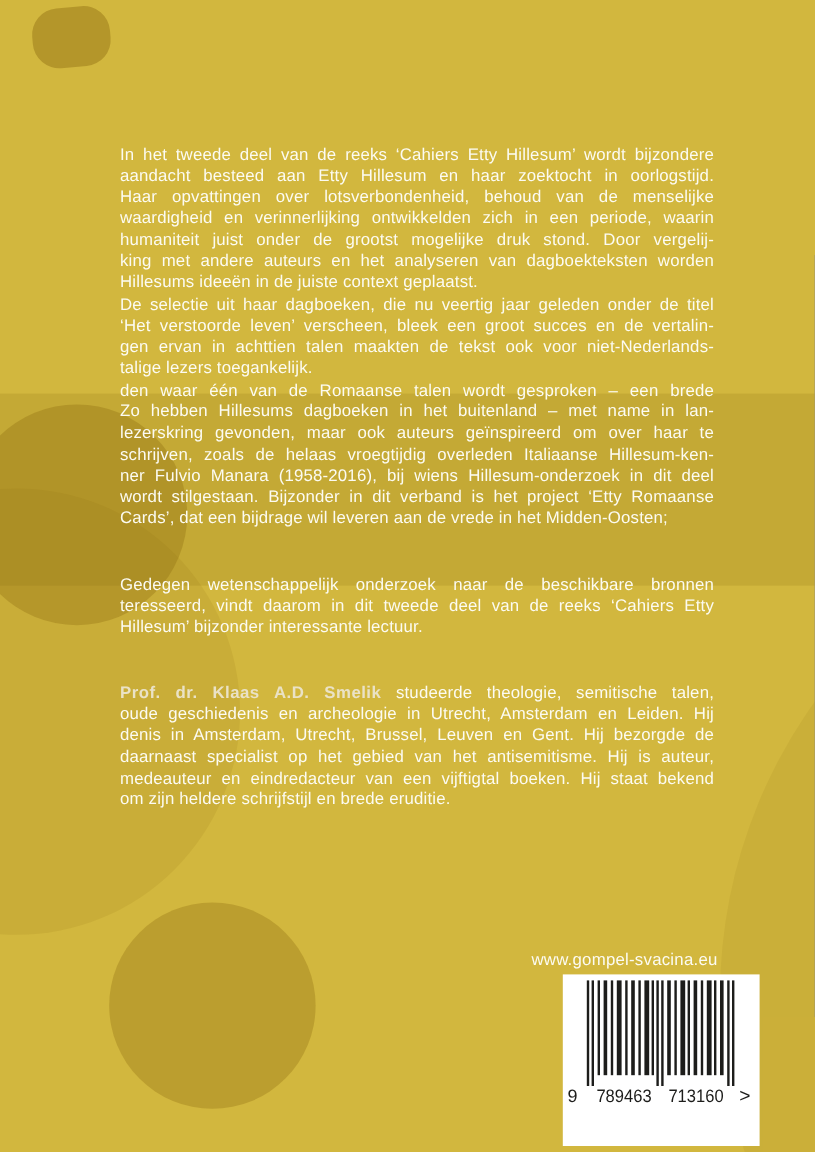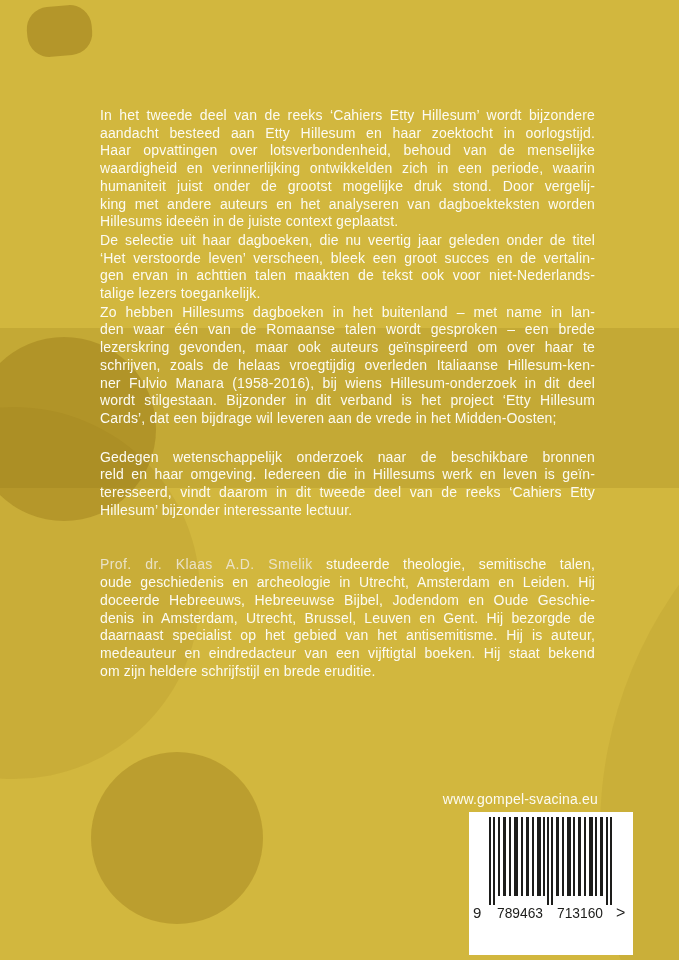--- a/index.html
+++ b/index.html
@@ -15,24 +15,24 @@
   .circle-b{left:-172px;top:407px;width:372px;height:372px;background:rgba(139,106,15,0.12);}
   .circle-c{left:91px;top:752px;width:172px;height:172px;background:rgba(139,106,15,0.32);}
   .circle-d{left:600px;top:410px;width:840px;height:840px;background:rgba(139,106,15,0.10);}
   .content{
     position:absolute;left:100px;top:104px;width:495px;
     color:#fcfbf2;font-size:14px;line-height:17.7px;letter-spacing:0.15px;
   }
   .line{text-align:justify;text-align-last:justify;}
   .para .line:last-child{text-align-last:left;}
   .para{margin-top:1px;}
-  .para:first-child{margin-top:3px;}
-  .para.p4{margin-top:21px;}
+  .para:first-child{margin-top:16px;}
+  .para.p4{margin-top:38px;}
   .para.bio{margin-top:37px;}
-  .author-name{font-weight:normal;color:#eae2c6;letter-spacing:0.4px;}
+  .author-name{font-weight:bold;color:#eae2c6;letter-spacing:0.4px;}
   .url{
     position:absolute;top:791px;right:81px;
     color:#fcfbf2;font-size:14px;letter-spacing:0.2px;
   }
   .isbn-box{position:absolute;left:469px;top:812px;width:164px;height:143px;background:#ffffff;}
   .isbn-box svg{display:block;}
   .isbn-box text{font-family:"Liberation Sans",sans-serif;fill:#1d1d1b;font-size:15px;}
   .isbn-box text.chev{font-size:16px;}
   .bar{fill:#1d1d1b;}
 </style>
@@ -61,40 +61,38 @@
     </div>
 
     <div class="para">
       <div class="line">De selectie uit haar dagboeken, die nu veertig jaar geleden onder de titel</div>
       <div class="line">‘Het verstoorde leven’ verscheen, bleek een groot succes en de vertalin-</div>
       <div class="line">gen ervan in achttien talen maakten de tekst ook voor niet-Nederlands-</div>
       <div class="line">talige lezers toegankelijk.</div>
     </div>
 
     <div class="para">
+      <div class="line">den waar één van de Romaanse talen wordt gesproken – een brede</div>
       <div class="line">Zo hebben Hillesums dagboeken in het buitenland – met name in lan-</div>
-      <div class="line">den waar één van de Romaanse talen wordt gesproken – een brede</div>
       <div class="line">lezerskring gevonden, maar ook auteurs geïnspireerd om over haar te</div>
       <div class="line">schrijven, zoals de helaas vroegtijdig overleden Italiaanse Hillesum-ken-</div>
       <div class="line">ner Fulvio Manara (1958-2016), bij wiens Hillesum-onderzoek in dit deel</div>
-      <div class="line">wordt stilgestaan. Bijzonder in dit verband is het project ‘Etty Hillesum</div>
+      <div class="line">wordt stilgestaan. Bijzonder in dit verband is het project ‘Etty Romaanse</div>
       <div class="line">Cards’, dat een bijdrage wil leveren aan de vrede in het Midden-Oosten;</div>
     </div>
 
     <div class="para p4">
       <div class="line">Gedegen wetenschappelijk onderzoek naar de beschikbare bronnen</div>
-      <div class="line">reld en haar omgeving. Iedereen die in Hillesums werk en leven is geïn-</div>
       <div class="line">teresseerd, vindt daarom in dit tweede deel van de reeks ‘Cahiers Etty</div>
       <div class="line">Hillesum’ bijzonder interessante lectuur.</div>
     </div>
 
     <div class="para bio">
       <div class="line"><span class="author-name">Prof. dr. Klaas A.D. Smelik</span> <span>studeerde theologie, semitische talen,</span></div>
       <div class="line">oude geschiedenis en archeologie in Utrecht, Amsterdam en Leiden. Hij</div>
-      <div class="line">doceerde Hebreeuws, Hebreeuwse Bijbel, Jodendom en Oude Geschie-</div>
       <div class="line">denis in Amsterdam, Utrecht, Brussel, Leuven en Gent. Hij bezorgde de</div>
       <div class="line">daarnaast specialist op het gebied van het antisemitisme. Hij is auteur,</div>
       <div class="line">medeauteur en eindredacteur van een vijftigtal boeken. Hij staat bekend</div>
       <div class="line">om zijn heldere schrijfstijl en brede eruditie.</div>
     </div>
 
   </div>
 
   <div class="url">www.gompel-svacina.eu</div>
 

